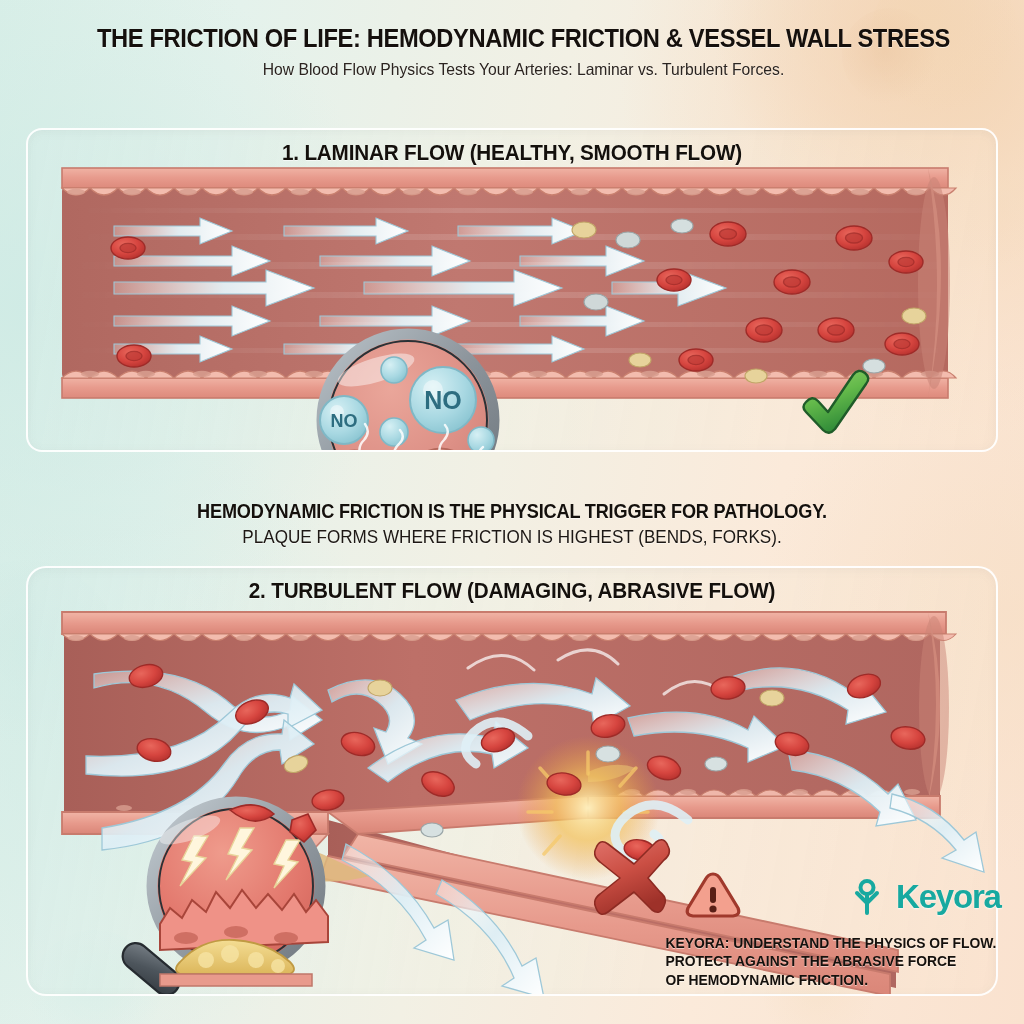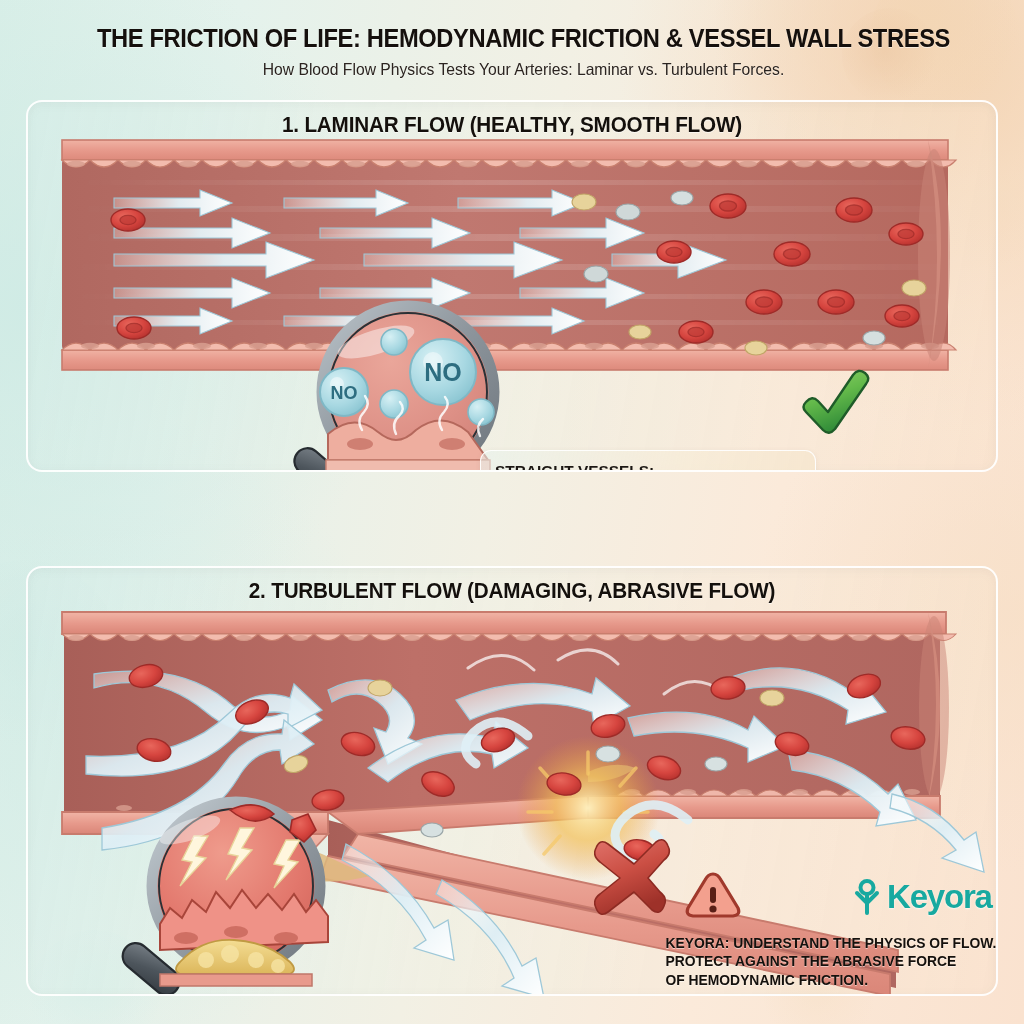--- a/index.html
+++ b/index.html
@@ -60,22 +60,22 @@
   
   .panel {
     position: absolute; left: 26px; right: 26px;
     border: 2px solid rgba(255,255,255,0.92);
     border-radius: 16px;
     background: linear-gradient(100deg, rgba(216,238,233,0.42) 0%, rgba(238,242,230,0.30) 45%, rgba(250,228,206,0.38) 100%);
     box-shadow: 0 2px 10px rgba(120,120,110,0.08) inset;
     overflow: hidden;
     z-index: 3;
   }
-  .panel-1 { top: 100px; height: 372px; }
-  .panel-2 { top: 566px; height: 430px; }
+  .panel-1 { top: 128px; height: 324px; }
+  .panel-2 { top: 566px; height: 430px; border-radius: 20px; }
 
   .panel-heading {
     position: absolute; top: 10px; left: 0; right: 0; text-align: center;
     font-size: 22px; font-weight: 700; color: #14100c; letter-spacing: -0.2px;
     transform: scaleX(0.94); transform-origin: center;
     text-shadow: 0 1px 0 rgba(255,255,255,0.6);
     z-index: 5;
   }
 
   
@@ -110,21 +110,21 @@
   .co-line { font-size: 15.4px; color: #1b1713; line-height: 1.21; white-space: nowrap; }
   .co-line.bold { font-weight: 700; }
 
   
   .check-icon { position: absolute; left: 798px; top: 368px; z-index: 8; }
   .x-icon { position: absolute; left: 594px; top: 838px; z-index: 8; }
   .warn-icon { position: absolute; left: 684px; top: 870px; z-index: 8; }
 
   
   .brand { position: absolute; left: 852px; top: 878px; z-index: 9;
-           display: flex; align-items: center; gap: 5px; justify-content: flex-end; }
+           display: flex; align-items: center; gap: 14px; justify-content: flex-end; }
   .brand-word {
     font-size: 33px; font-weight: 700; color: #17a9a0; letter-spacing: -1.2px;
     text-shadow: 0 1px 2px rgba(255,255,255,0.75);
   }
   .footer { position: absolute; right: 28px; top: 934px; text-align: left; z-index: 9; }
   .footer div {
     font-size: 14.6px; font-weight: 700; color: #15110d; line-height: 1.26;
     transform: scaleX(0.95); transform-origin: right center;
     text-shadow: 0 1px 0 rgba(255,255,255,0.5);
   }
@@ -375,20 +375,24 @@
     <defs>
       <linearGradient id="ckg" x1="0" y1="0" x2="0.4" y2="1">
         <stop offset="0" stop-color="#93d36b"></stop>
         <stop offset="0.5" stop-color="#63b94a"></stop>
         <stop offset="1" stop-color="#2f8a38"></stop>
       </linearGradient>
     </defs>
     <path d="M8 34 q-5 5 0 10 l17 18 q6 6 12 -1 L68 16 q5 -6 -1 -11 q-7 -5 -12 2 L30 44 L20 33 q-6 -6 -12 1 Z" fill="url(#ckg)" stroke="#1f5c29" stroke-width="2.4" stroke-linejoin="round"></path>
   </svg>
 
+  <div class="banner">
+    <div class="banner-line1">HEMODYNAMIC FRICTION IS THE PHYSICAL TRIGGER FOR PATHOLOGY.</div>
+    <div class="banner-line2">PLAQUE FORMS WHERE FRICTION IS HIGHEST (BENDS, FORKS).</div>
+  </div>
 
   <div class="panel panel-2">
     <div class="panel-heading">2. TURBULENT FLOW (DAMAGING, ABRASIVE FLOW)</div>
 
     <div class="vessel-wrap">
       <svg class="art" width="972" height="430" viewBox="0 0 972 430">
         <defs>
           <linearGradient id="lumen2" x1="0" y1="0" x2="1" y2="0">
             <stop offset="0" stop-color="#a85f58"></stop>
             <stop offset="0.4" stop-color="#bd7068"></stop>

